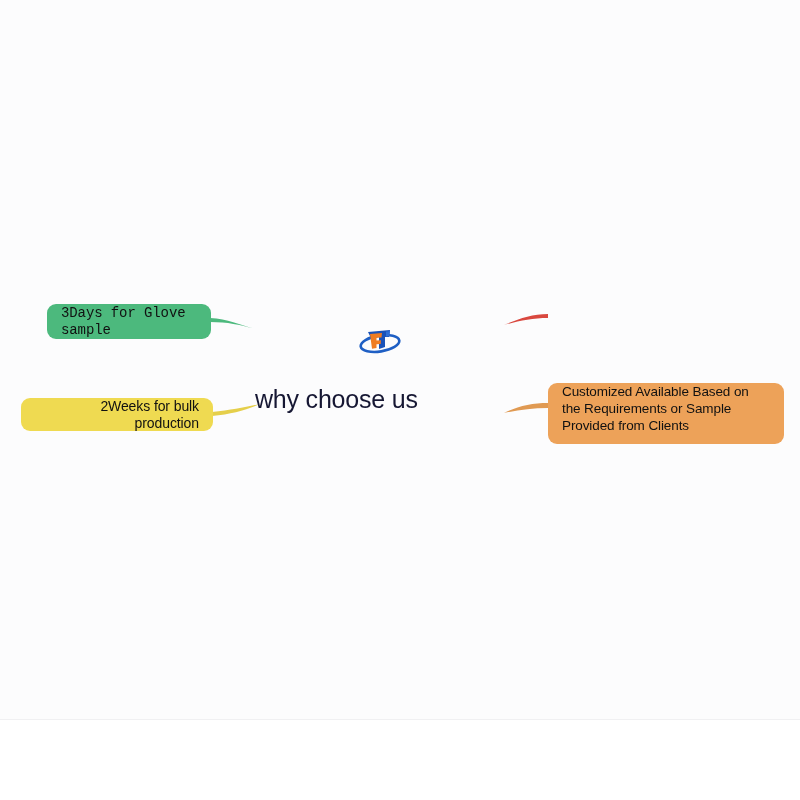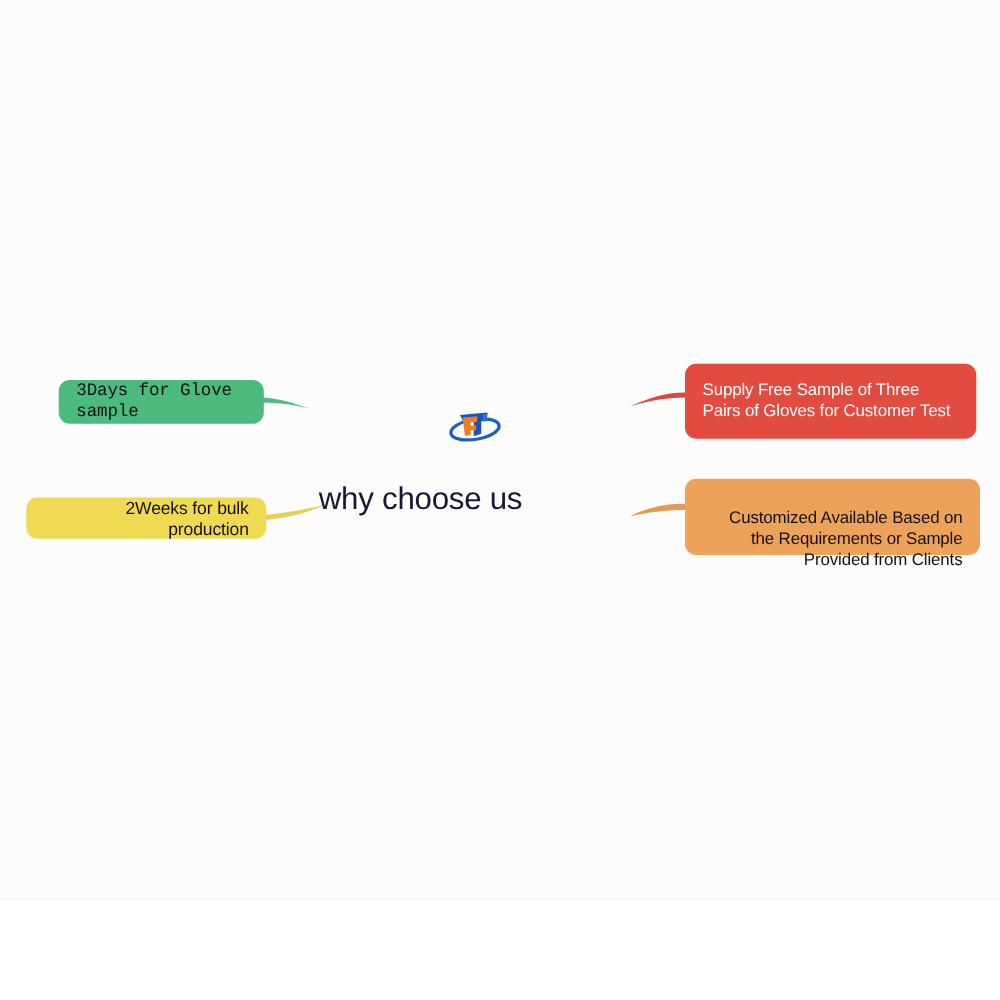--- a/index.html
+++ b/index.html
@@ -102,22 +102,21 @@
   }
   #node-sample .node-label { color: #ffffff; }
 
   #node-custom {
     left: 548px;
     top: 383px;
     width: 236px;
     height: 61px;
     background: #eda259;
     align-items: flex-start;
-    padding-top: 22px;
-    text-align: right;
+    padding-top: 0;
   }
   #node-custom .node-label { color: #111111; }
 </style>
 </head>
 <body>
 
 <div id="stage">
 
   <div id="canvas-area"></div>
 
@@ -143,21 +142,18 @@
   </div>
 
   <div class="node" id="node-days">
     <span class="node-label">3Days for Glove sample</span>
   </div>
 
   <div class="node" id="node-weeks">
     <span class="node-label">2Weeks for bulk production</span>
   </div>
 
-  <div class="node" id="node-sample">
-    <span class="node-label">Supply Free Sample of Three Pairs of Gloves for Customer Test</span>
-  </div>
 
   <div class="node" id="node-custom">
     <span class="node-label">Customized Available Based on the Requirements or Sample Provided from Clients</span>
   </div>
 
 </div>
 
 </body></html>

